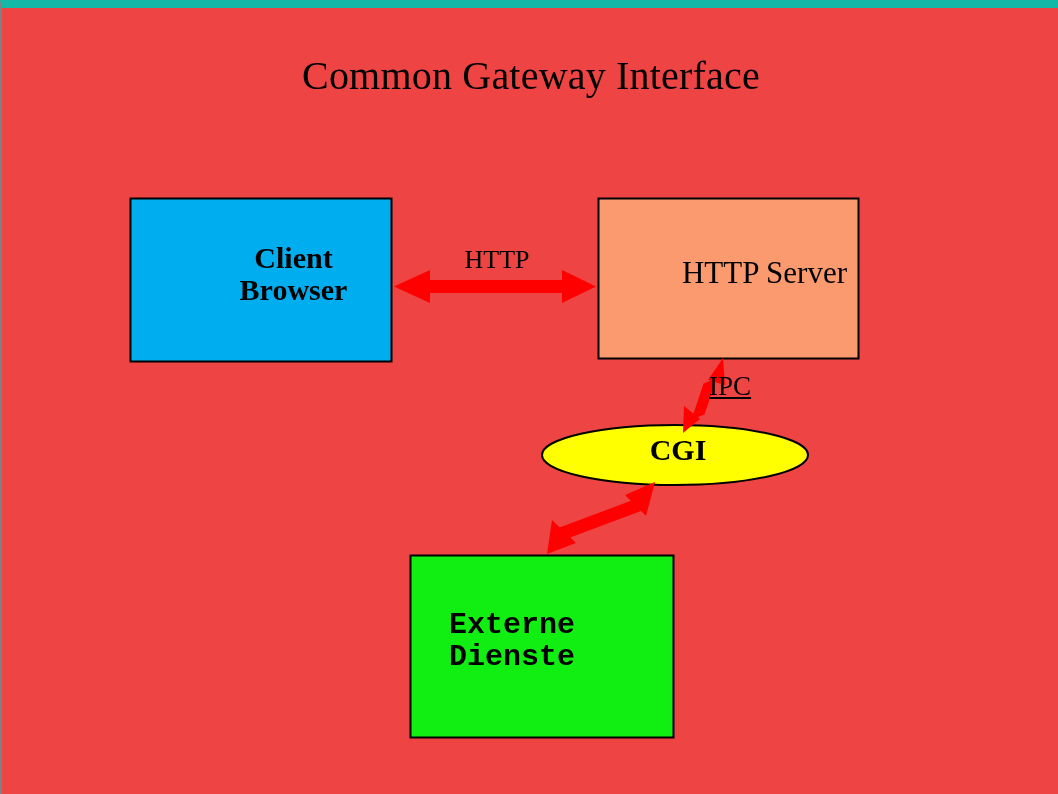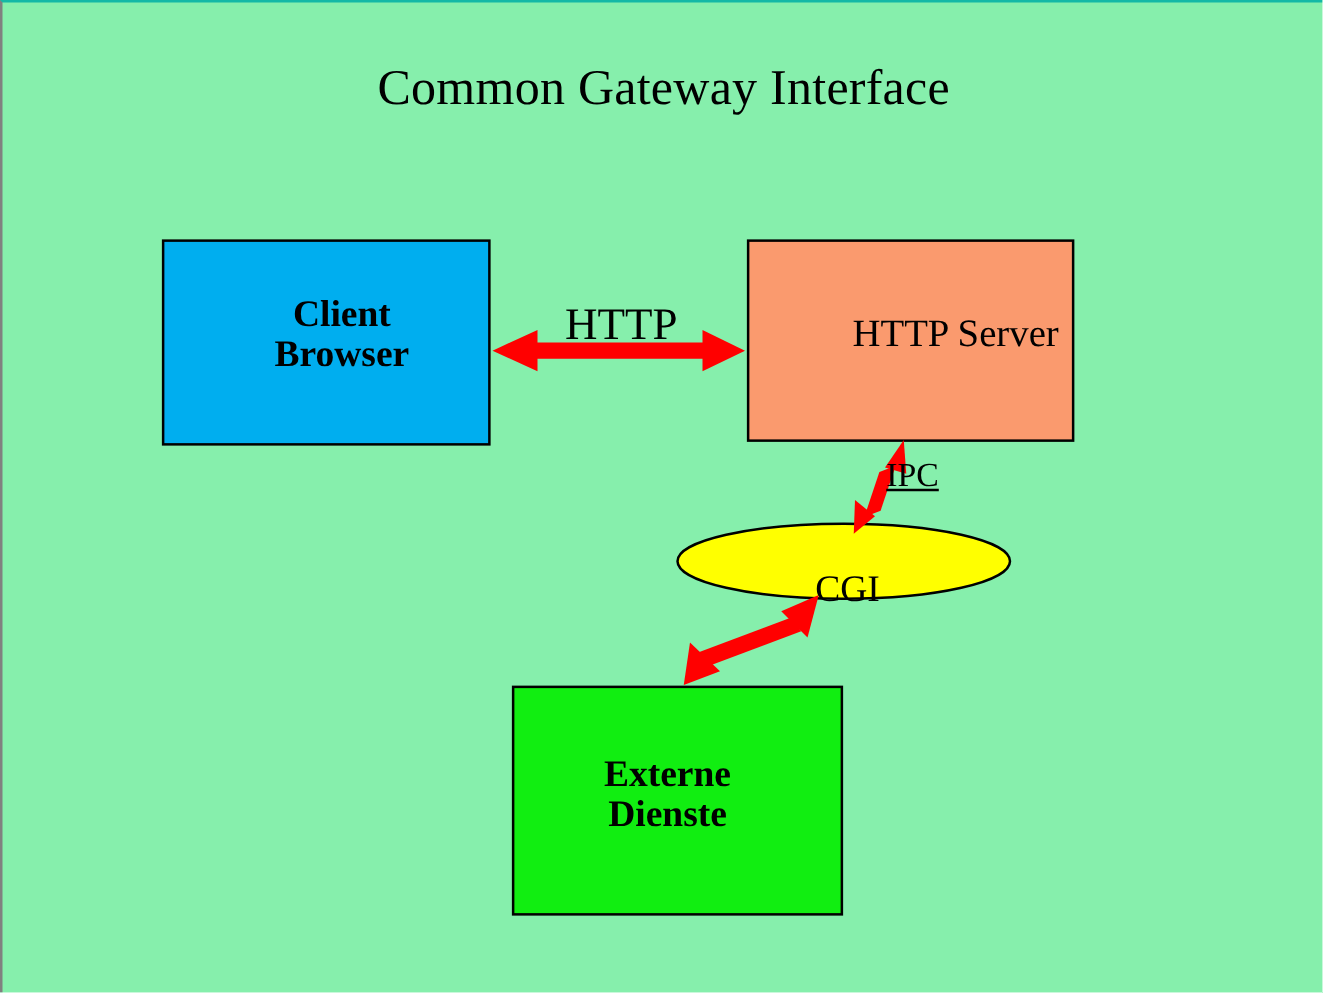--- a/index.html
+++ b/index.html
@@ -4,23 +4,23 @@
 <style>
   html, body {
     margin: 0;
     padding: 0;
     background: #ffffff;
   }
   #canvas {
     position: relative;
     width: 1058px;
     height: 794px;
-    background: #86efac;
+    background: #ef4444;
     overflow: hidden;
-    border-top: 2px solid #14b8a6;
+    border-top: 8px solid #14b8a6;
     border-left: 2px solid #808080;
     box-sizing: border-box;
     font-family: "Liberation Serif", "DejaVu Serif", serif;
   }
   #diagram-svg {
     position: absolute;
     left: 0;
     top: 0;
     width: 1058px;
     height: 794px;
@@ -43,49 +43,50 @@
     font-weight: normal;
     color: #000000;
     letter-spacing: 0.2px;
   }
   #label-client-browser {
     left: 129px;
     top: 234px;
     width: 285px;
     font-size: 30px;
     font-weight: bold;
+    padding-left: 20px;
   }
   #label-http-server {
     left: 597px;
     top: 249px;
     width: 259px;
     font-size: 31px;
     font-weight: normal;
     padding-left: 36px;
   }
   #label-cgi {
     left: 570px;
     top: 426px;
     width: 212px;
     font-size: 30px;
-    font-weight: normal;
-    margin-top: 28px;
+    font-weight: bold;
   }
   #label-externe-dienste {
-    left: 411px;
+    left: 389px;
     top: 602px;
     width: 242px;
     font-size: 30px;
     font-weight: bold;
+    font-family: Liberation Mono, monospace;
   }
   #label-http-edge {
     left: 400px;
     top: 238px;
     width: 190px;
-    font-size: 36px;
+    font-size: 26px;
     text-align: center;
   }
   #label-ipc-edge {
     left: 707px;
     top: 364px;
     width: 90px;
     font-size: 27px;
     text-align: left;
     text-decoration: underline;
   }

